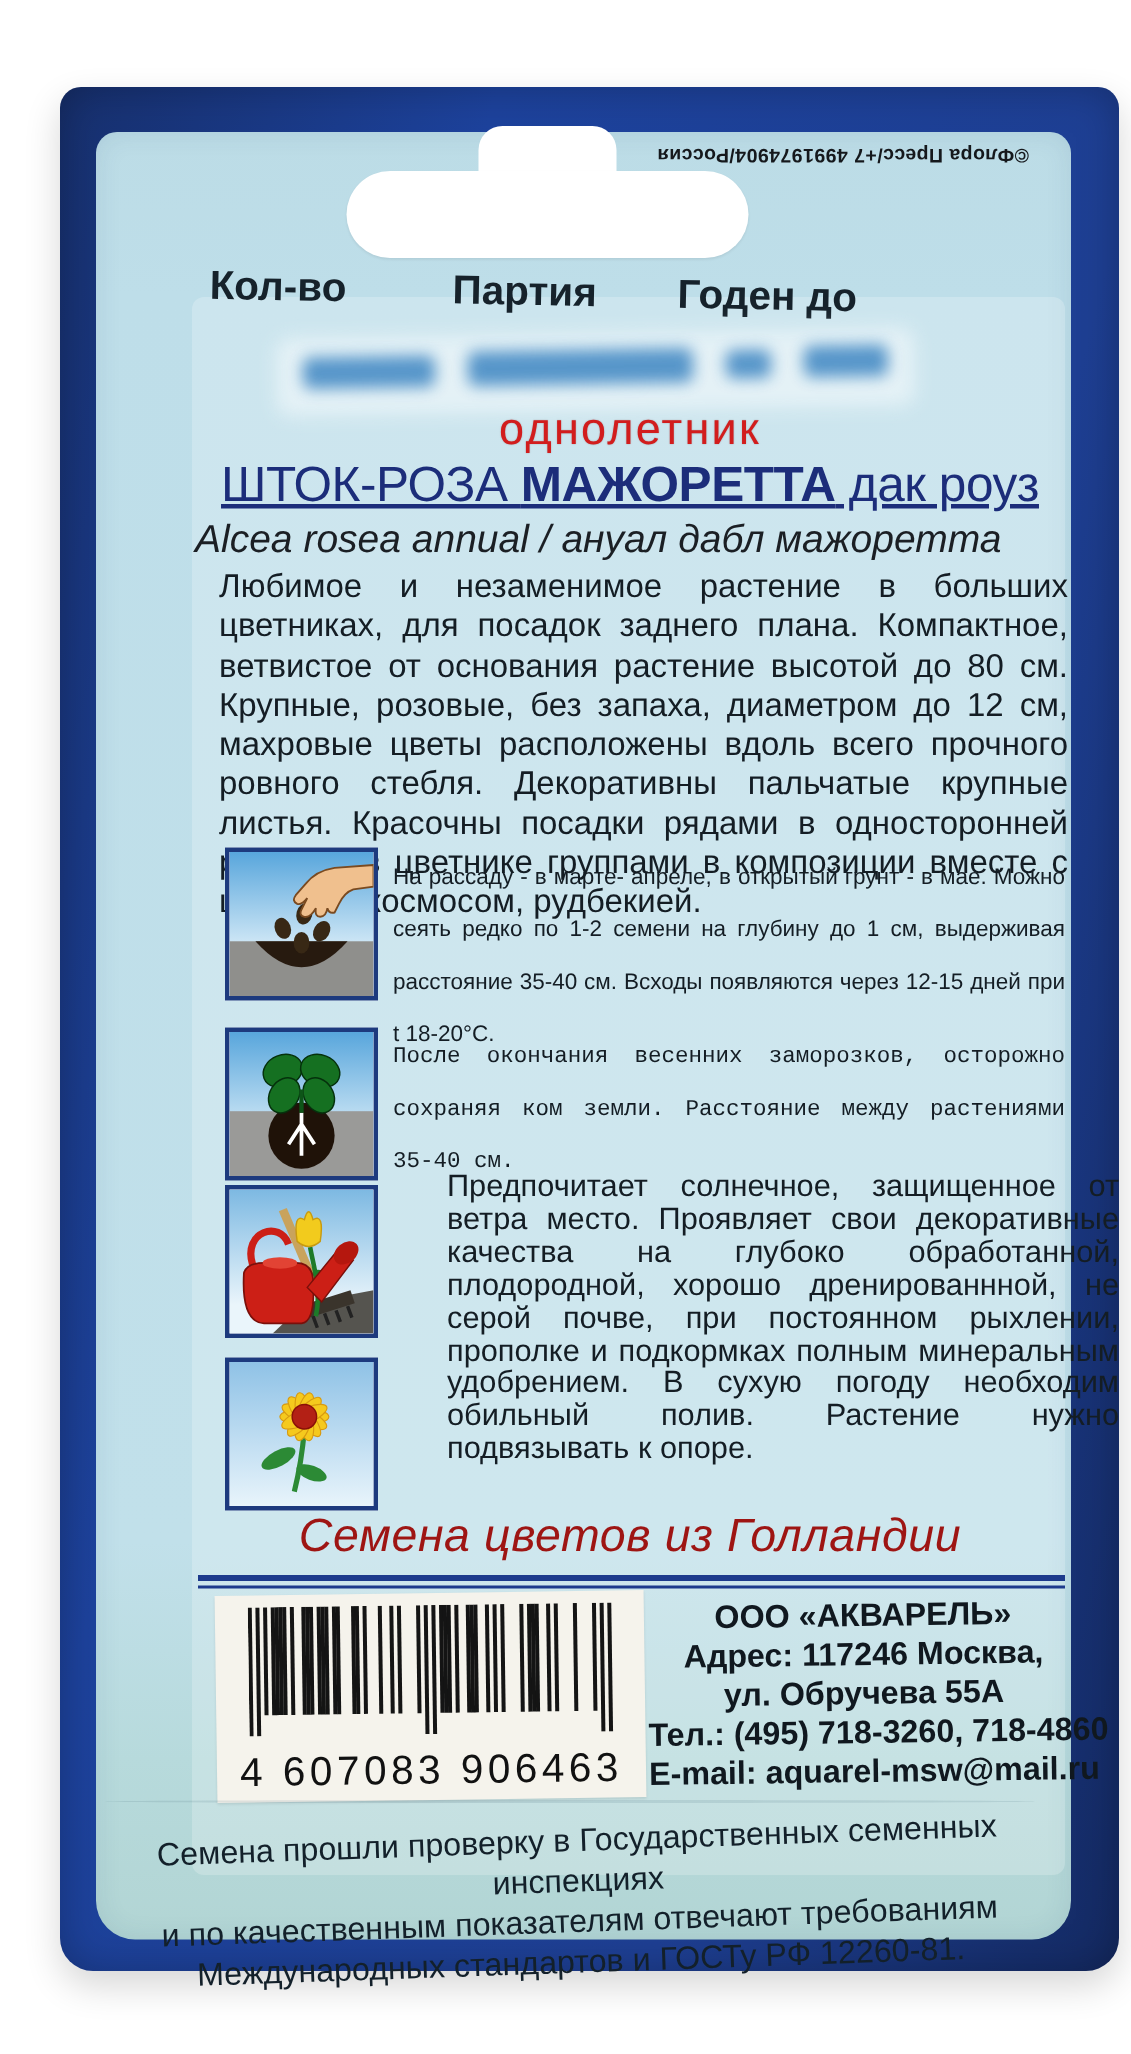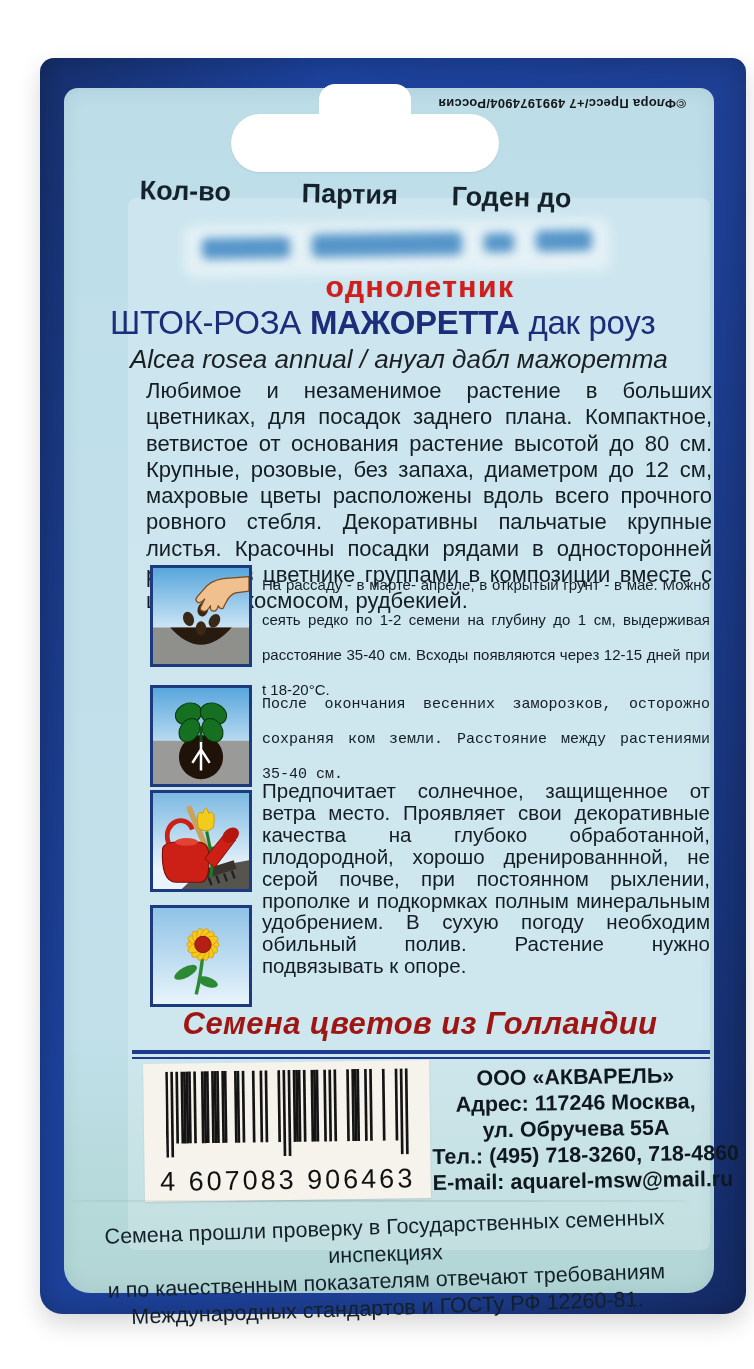--- a/index.html
+++ b/index.html
@@ -45,26 +45,26 @@
   .hdr.qty{left:100px;} .hdr.batch{left:262px;} .hdr.expiry{left:412px;}
   .stamp{position:absolute;left:142px;top:162px;width:430px;height:56px;transform:rotate(-1deg);}
   .stamp .paper{position:absolute;inset:2px;background:rgba(247,251,253,0.55);filter:blur(6px);border-radius:10px;}
   .stamp .blob{position:absolute;background:#3e86c2;filter:blur(5px);border-radius:5px;opacity:.85;}
   .stamp .b1{left:20px;top:15px;width:88px;height:21px;}
   .stamp .b2{left:130px;top:13px;width:150px;height:23px;}
   .stamp .b3{left:302px;top:15px;width:30px;height:19px;}
   .stamp .b4{left:354px;top:13px;width:56px;height:21px;}
   .annual{
     position:absolute;left:90px;top:212px;width:580px;text-align:center;
-    font-size:30px;font-weight:bold;color:#d21d1d;letter-spacing:1.5px;
+    font-size:30px;font-weight:normal;color:#d21d1d;letter-spacing:1.5px;
     text-shadow:0 0 1px rgba(90,0,0,.35);
   }
   .title-line{
-    position:absolute;left:70px;top:246px;width:620px;text-align:left;
-    font-size:33px;color:#1c2d7a;letter-spacing:-0.3px;white-space:nowrap;
+    position:absolute;left:70px;top:246px;width:620px;text-align:center;
+    font-size:33px;color:#1c2d7a;letter-spacing:-0.3px;white-space:nowrap;text-decoration:underline;
   }
   .title-line .bold{font-weight:bold;}
   .latin{
     position:absolute;left:90px;top:286px;width:580px;
     font-style:italic;font-size:26px;color:#1b1f24;
   }
   .desc{
     position:absolute;left:106px;top:320px;width:566px;
     font-size:22px;line-height:26.3px;color:#141d24;text-align:justify;
   }
@@ -72,25 +72,25 @@
     position:absolute;left:110px;width:96px;height:96px;
     border:3px solid #1d3a7e;background:#fff;box-sizing:content-box;
   }
   .picto svg{display:block;width:96px;height:96px;}
   .ic1{top:507px;} .ic2{top:627px;} .ic3{top:732px;} .ic4{top:847px;}
   .ins{
     position:absolute;left:222px;width:448px;
     font-size:15px;line-height:35px;color:#141d24;text-align:justify;
   }
   .p1{top:509px;} .p2{top:629px;font-family:Liberation Mono, monospace;}
-  .p3{top:722px;font-size:20.5px;line-height:21.9px;}
+  .p3{top:722px;font-size:20.5px;line-height:21.9px;margin-left:36px;}
   .p4{top:886px;}
   .banner{
     position:absolute;left:90px;top:948px;width:580px;text-align:center;
-    font-size:31px;font-weight:bold;font-style:italic;color:#9e1513;letter-spacing:.4px;
+    font-size:31px;font-weight:normal;font-style:italic;color:#9e1513;letter-spacing:.4px;
   }
   .rule{
     position:absolute;left:92px;top:992px;width:578px;height:3px;
     border-top:4px solid #1d3a8c;border-bottom:2px solid #1d3a8c;
   }
   .barcode-box{
     position:absolute;left:104px;top:1004px;width:286px;height:138px;
     background:#f5f3ec;transform:rotate(-0.8deg);
     box-shadow:0 1px 2px rgba(0,0,0,0.10);
   }

